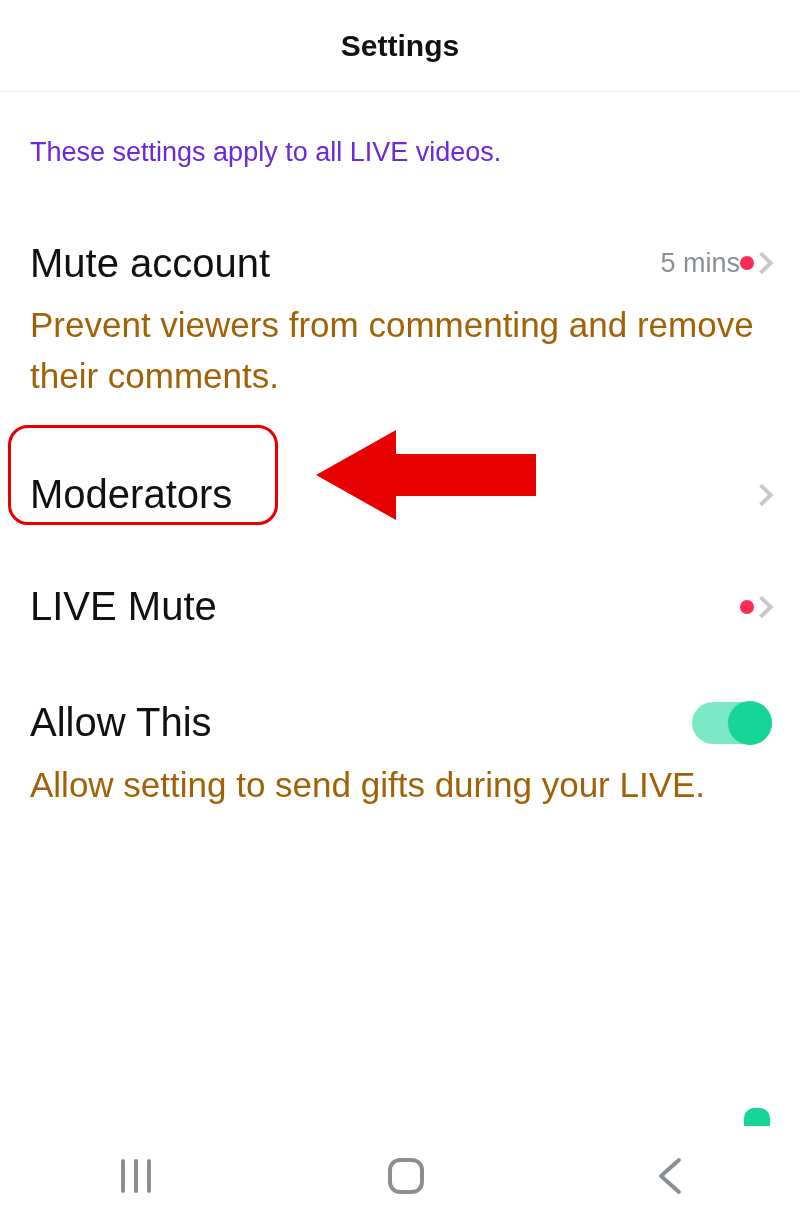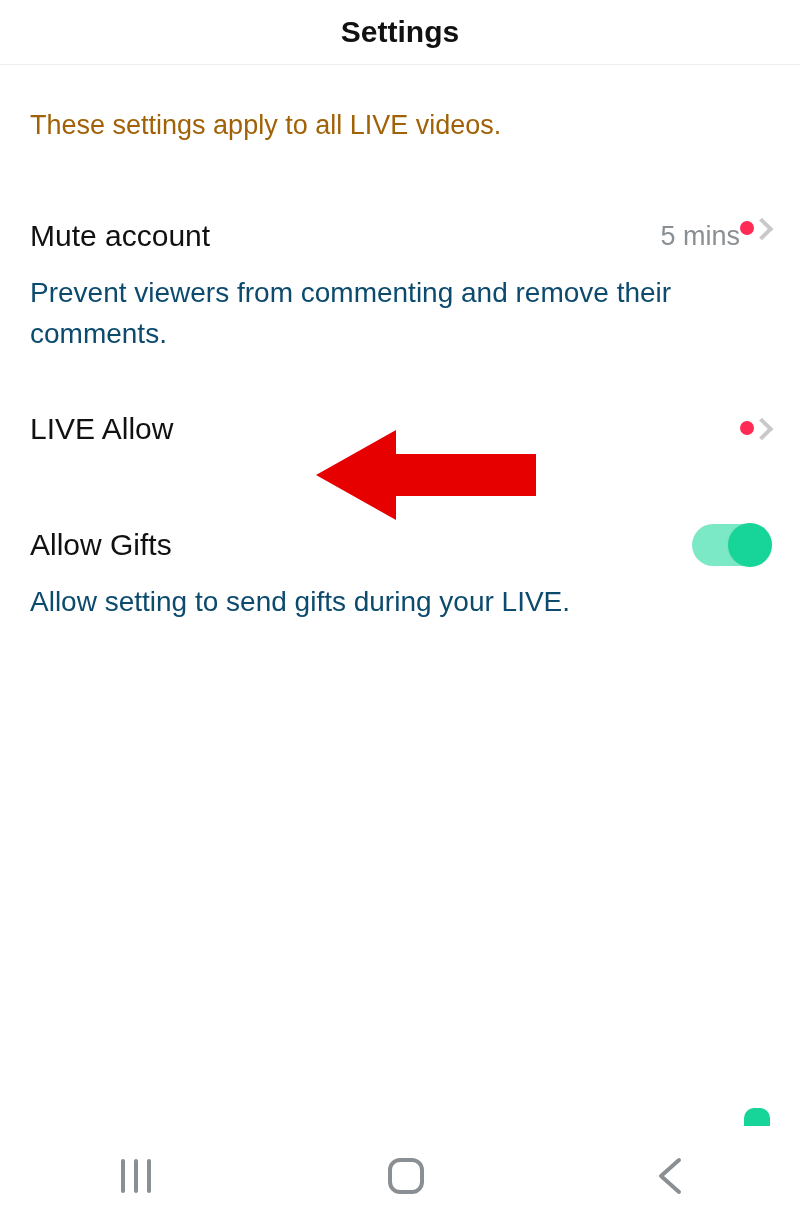--- a/index.html
+++ b/index.html
@@ -1,25 +1,25 @@
 <!DOCTYPE html>
 <html><head>
 <meta charset="utf-8">
 <style>
   * { box-sizing: border-box; margin: 0; padding: 0; }
   html, body { width: 800px; height: 1224px; font-family: -apple-system, Helvetica, Arial, sans-serif; background: #fff; color: #000; overflow: hidden; }
-  .header { height: 65px; display: flex; align-items: center; justify-content: center; border-bottom: 1px solid #eee; }
+  .header { height: 92px; display: flex; align-items: center; justify-content: center; border-bottom: 1px solid #eee; }
   .header-title { font-size: 30px; font-weight: 700; color: #111; }
   .content { padding: 0 30px; }
-  .intro { color: #a16207; font-size: 27px; padding: 45px 0 50px 0; }
+  .intro { color: #6d28d9; font-size: 27px; padding: 45px 0 50px 0; }
   .row { position: relative; padding: 22px 0 30px 0; }
   .row-head { display: flex; align-items: center; justify-content: space-between; min-height: 46px; }
-  .row-title { font-size: 30px; color: #111; font-weight: 400; }
-  .row-desc { color: #0c4a6e; font-size: 28px; line-height: 1.45; padding-top: 14px; }
-  .row-right { display: flex; gap: 0; }
+  .row-title { font-size: 40px; color: #111; font-weight: 400; }
+  .row-desc { color: #a16207; font-size: 35px; line-height: 1.45; padding-top: 14px; }
+  .row-right { display: flex; align-items: center; gap: 0; }
   .value-text { color: #8a8f93; font-size: 27px; }
   .dot { width: 14px; height: 14px; border-radius: 50%; background: #fe2c55; display: inline-block; }
   .chevron { width: 16px; height: 16px; border-top: 4px solid #c9c9c9; border-right: 4px solid #c9c9c9; transform: rotate(45deg); }
   .toggle { width: 78px; height: 42px; border-radius: 21px; position: relative; }
   .toggle.on { background: #7ce9c6; }
   .toggle .knob { position: absolute; top: -1px; width: 44px; height: 44px; border-radius: 50%; background: #17d498; box-shadow: 0 0 3px rgba(0,0,0,.08); }
   .toggle.on .knob { right: -2px; }
   .highlight-box { position: absolute; border: 3px solid #e60000; border-radius: 20px; left: -22px; top: -7px; width: 270px; height: 100px; pointer-events: none; }
   .arrow-wrap { position: absolute; left: 316px; top: 430px; width: 220px; height: 90px; pointer-events: none; }
   .navbar { position: absolute; left: 0; right: 0; bottom: 0; height: 92px; display: flex; align-items: center; justify-content: space-around; background: #fff; }
@@ -41,34 +41,43 @@
       <div class="row-title">Mute account</div>
       <div class="row-right">
         <span class="value-text">5 mins</span>
         <span class="dot"></span>
         <span class="chevron"></span>
       </div>
     </div>
     <div class="row-desc">Prevent viewers from commenting and remove their comments.</div>
   </div>
 
+  <div class="row" style="padding:40px 0 44px 0;">
+    <div class="highlight-box"></div>
+    <div class="row-head">
+      <div class="row-title">Moderators</div>
+      <div class="row-right">
+        <span class="chevron"></span>
+      </div>
+    </div>
+  </div>
 
   <div class="row">
     <div class="row-head">
-      <div class="row-title">LIVE Allow</div>
+      <div class="row-title">LIVE Mute</div>
       <div class="row-right">
         <span class="dot"></span>
         <span class="chevron"></span>
       </div>
     </div>
   </div>
 
   <div class="row" style="padding-top:40px;">
     <div class="row-head">
-      <div class="row-title">Allow Gifts</div>
+      <div class="row-title">Allow This</div>
       <div class="row-right">
         <div class="toggle on">
             <div class="knob"></div>
           </div>
       </div>
     </div>
     <div class="row-desc">Allow setting to send gifts during your LIVE.</div>
   </div>
 
   <div class="row" style="padding-top:32px;">

